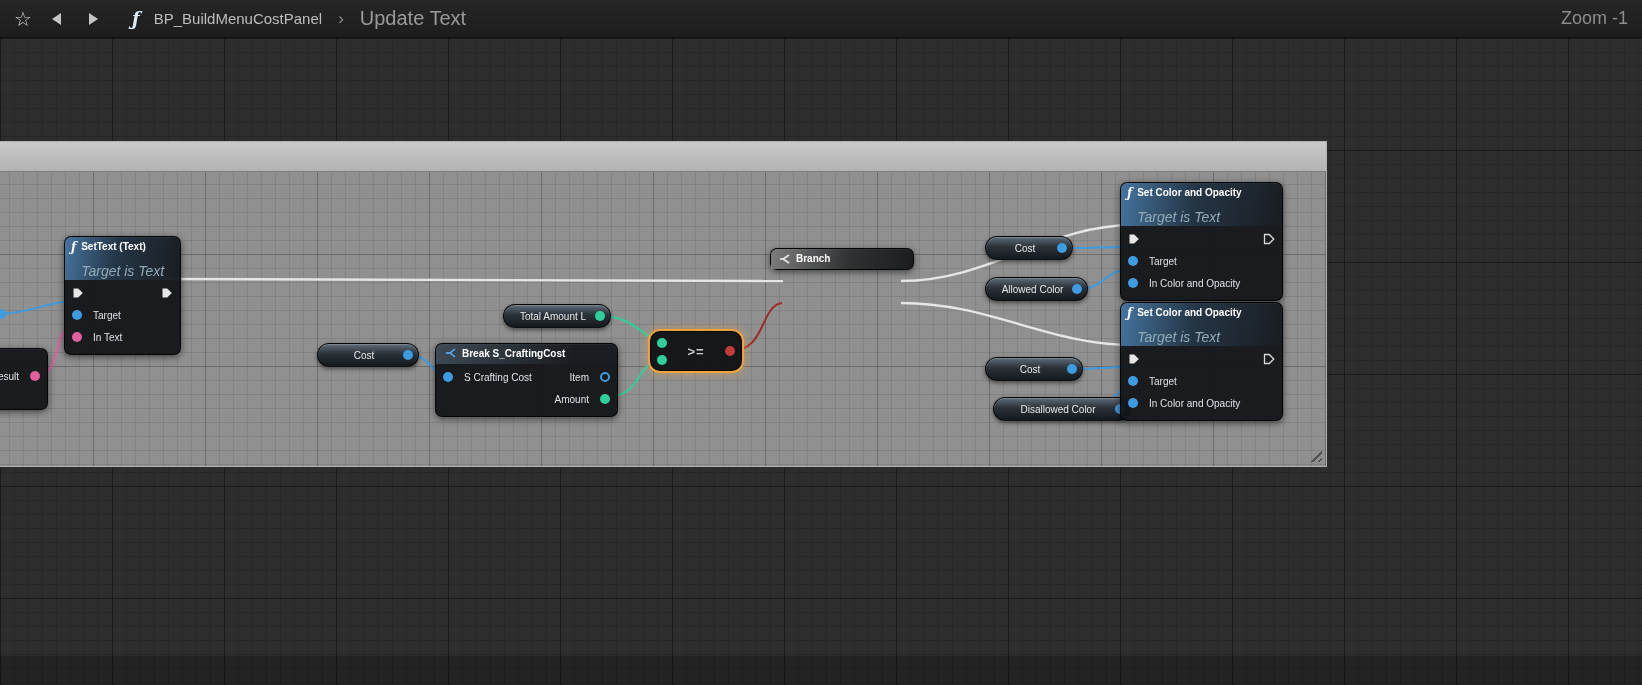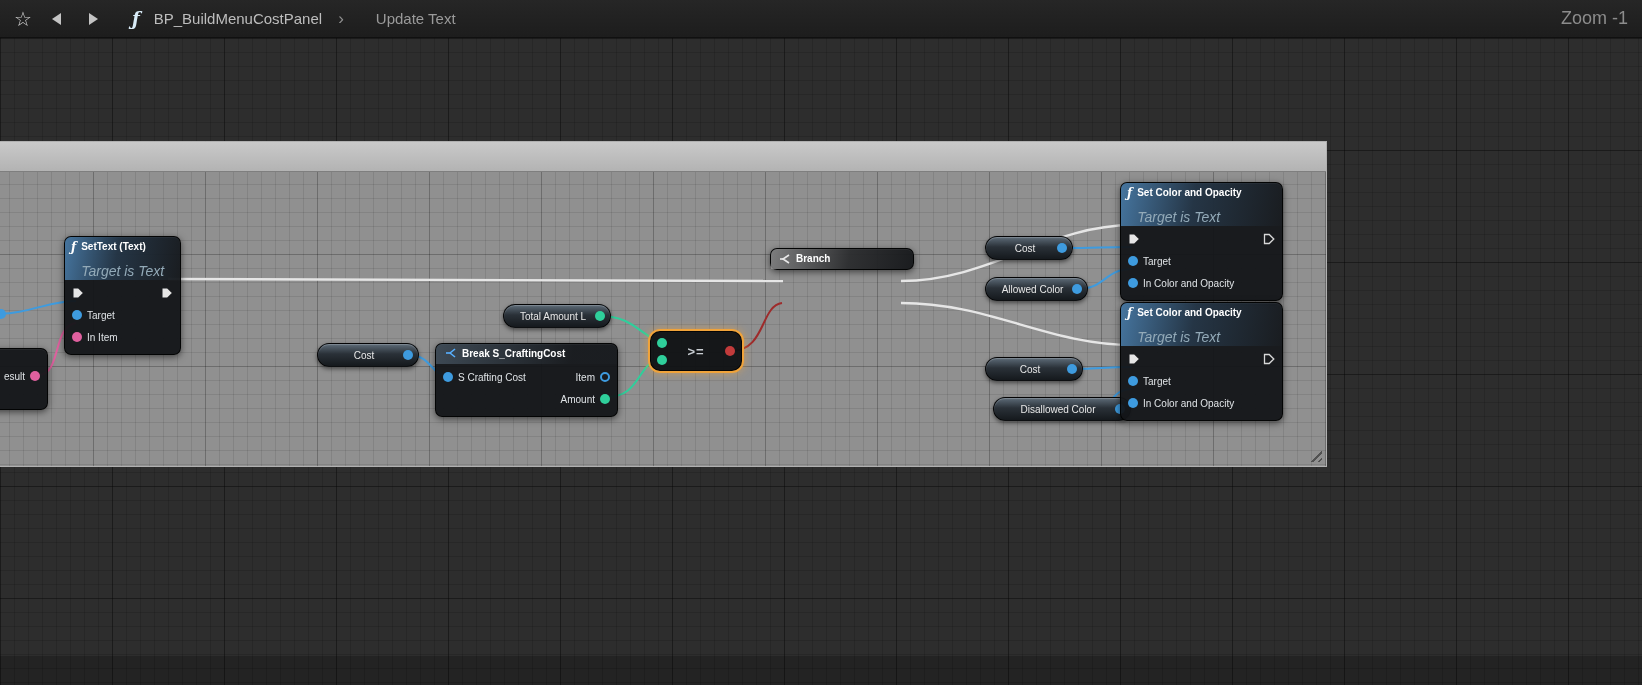--- a/index.html
+++ b/index.html
@@ -10,21 +10,21 @@
   
   .topbar { position:absolute; top:0; left:0; width:100%; height:38px; z-index:50;
             background:linear-gradient(#262626,#1d1d1d); border-bottom:1px solid #101010;
             display:flex; align-items:center; gap:14px; padding:0 14px; }
   .tb-star { font-size:20px; color:#cfcfcf; line-height:1; cursor:pointer; }
   .tb-arrow { width:22px; height:18px; display:flex; align-items:center; justify-content:center; }
   .tb-fglyph { font-family:"DejaVu Serif", serif; font-style:italic; font-weight:bold;
                font-size:18px; color:#d9ecf8; margin-left:14px; }
   .crumb-root { font-size:15px; color:#bdbdbd; }
   .crumb-sep { font-size:17px; color:#8f8f8f; margin:0 2px; }
-  .crumb-cur { font-size:15px; color:#9a9a9a;margin-left:16px; }
+  .crumb-cur { font-size:20px; color:#9a9a9a; }
   .tb-zoom { margin-left:auto; font-size:18px; color:#8c8c8c; }
 
   
   .canvas { position:absolute; top:38px; left:0; width:1642px; height:647px;
             background-color:#2d2d2d;
             background-image:
               linear-gradient(rgba(0,0,0,0.30) 1px, transparent 1px),
               linear-gradient(90deg, rgba(0,0,0,0.30) 1px, transparent 1px),
               linear-gradient(rgba(0,0,0,0.13) 1px, transparent 1px),
               linear-gradient(90deg, rgba(0,0,0,0.13) 1px, transparent 1px);
@@ -68,21 +68,21 @@
                  display:flex; align-items:flex-start; gap:5px; }
   .func-header   { background:linear-gradient(100deg, rgba(72,122,166,0.95) 0%, rgba(45,71,96,0.60) 45%, rgba(28,34,40,0.22) 100%); }
   .flow-header   { background:linear-gradient(100deg, rgba(150,150,150,0.80) 0%, rgba(84,84,84,0.38) 55%, rgba(40,40,40,0.12) 100%); }
   .struct-header { background:linear-gradient(100deg, rgba(92,112,130,0.55) 0%, rgba(34,40,46,0.18) 75%); }
   .fglyph { font-family:"DejaVu Serif", serif; font-style:italic; font-weight:bold;
             font-size:12px; color:#fff; line-height:14px; }
   .titles { display:flex; flex-direction:column; }
   .node-title { font-size:10px; font-weight:bold; color:#fff; line-height:14px; white-space:nowrap; }
   .node-subtitle { font-size:14px; font-style:italic; color:#93aab8; line-height:11px; white-space:nowrap;margin-top:12px; }
   .rows { padding:2px 0 6px 0; }
-  .row { display:flex; align-items:center; height:22px; padding:0 7px; gap:5px; font-size:10px; }
+  .row { display:flex; align-items:center; height:22px; padding:0 7px; gap:11px; font-size:10px; }
   .spacer { flex:1; }
   .pin { width:10px; height:10px; border-radius:50%; flex:none; }
   .pin-blue  { background:#3e9bdf; }
   .pin-green { background:#2fcf9b; }
   .pin-red   { background:#c23b3b; }
   .pin-pink  { background:#e0609f; }
   .pin-hollow-blue { background:transparent; border:2px solid #3e9bdf; }
   svg.exec { flex:none; display:block; }
   .exec-filled path { fill:#e6e6e6; }
   .exec-hollow path { fill:none; stroke:#d8d8d8; stroke-width:1.3; }
@@ -185,21 +185,21 @@
           <svg class="exec exec-filled" width="12" height="12" viewBox="0 0 12 12">
               <path d="M1.5 1.5 H6.2 L10.8 6 L6.2 10.5 H1.5 Z"></path>
             </svg>
         </div>
         <div class="row">
           <span class="pin pin-blue"></span>
           <span class="pin-label">Target</span>
         </div>
         <div class="row">
           <span class="pin pin-pink"></span>
-          <span class="pin-label">In Item</span>
+          <span class="pin-label">In Text</span>
         </div>
       </div>
     </div>
 
     <div class="pill" style="left:503px; top:266px; width:108px;">
       <span class="pill-label">Total Amount L</span>
       <span class="pin pin-green pill-pin"></span>
     </div>
 
     <div class="pill" style="left:317px; top:305px; width:102px;">

